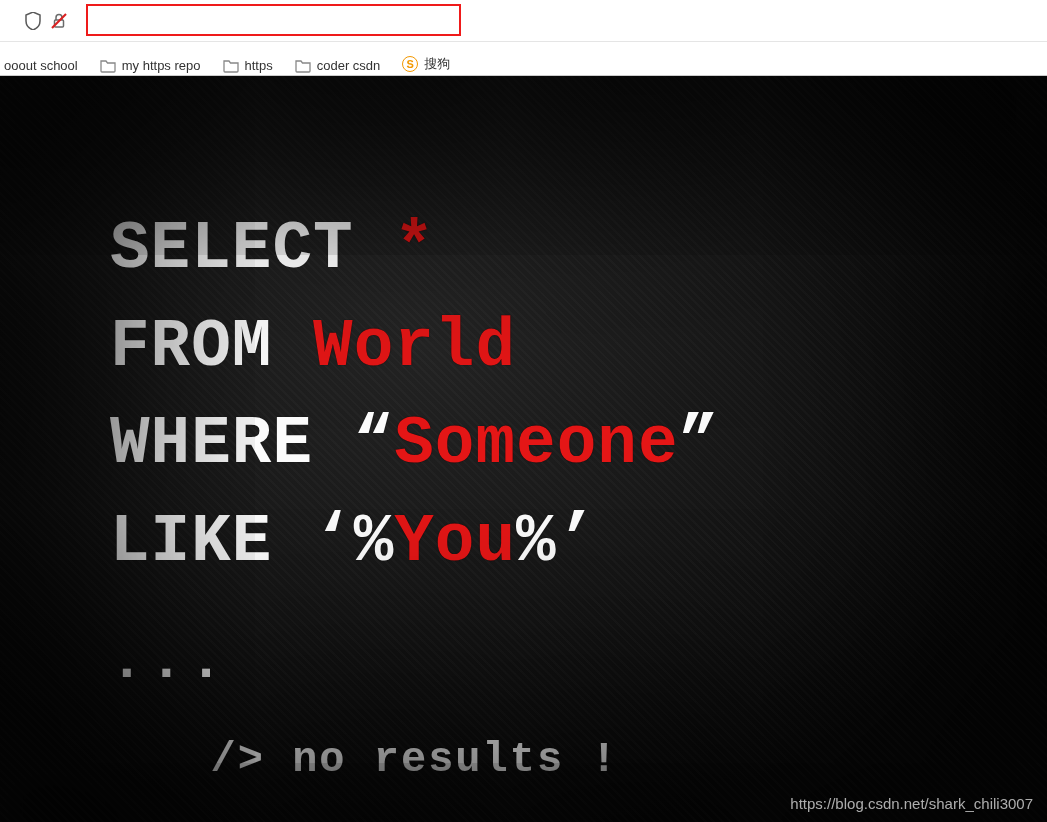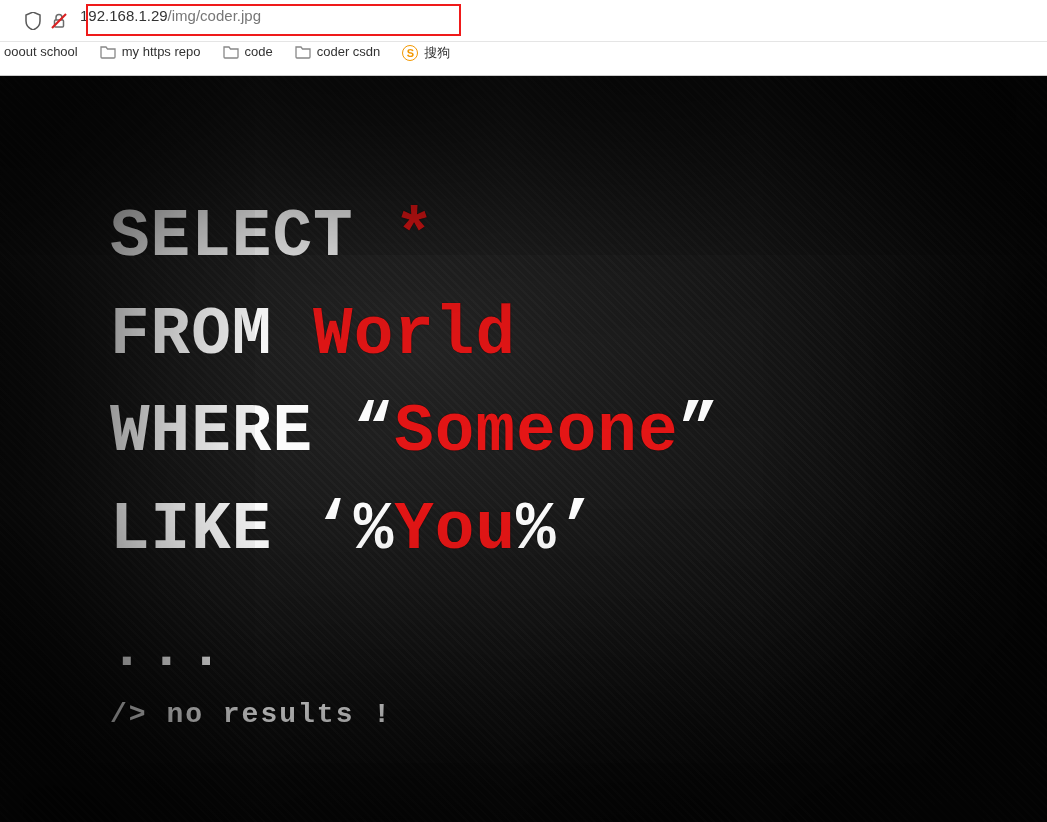--- a/index.html
+++ b/index.html
@@ -6,60 +6,57 @@
     html, body { width: 1047px; height: 822px; font-family: Arial, sans-serif; overflow: hidden; background: #fff; }
     
     
     .address-bar-row { height: 42px; background: #fff; border-bottom: 1px solid #e5e5e5; display: flex; align-items: center; padding: 0 4px 0 24px; }
     .shield-icon { width: 18px; height: 18px; margin-right: 8px; display: flex; align-items: center; justify-content: center; }
     .lock-icon { width: 18px; height: 18px; margin-right: 8px; display: flex; align-items: center; justify-content: center; position: relative; }
     .url-field { flex: 1; height: 28px; font-size: 15px; color: #777; border: none; outline: none; padding: 0 4px; background: transparent; }
     .url-highlight { position: absolute; left: 86px; top: 4px; width: 375px; height: 32px; border: 2px solid #ef1a1a; pointer-events: none; }
     .url-part-dark { color: #333; }
     
-    .bookmarks-row { height: 34px; background: #fff; border-bottom: 1px solid #ccc; display: flex; align-items: flex-start; padding-left: 0; gap: 14px; font-size: 13px; color: #333; }
+    .bookmarks-row { height: 34px; background: #fff; border-bottom: 1px solid #ccc; display: flex; align-items: flex-end; padding-left: 0; gap: 14px; font-size: 13px; color: #333; }
     .bookmark-item { display: inline-flex; align-items: center; gap: 6px; cursor: pointer; padding: 2px 4px; }
     .folder-icon { width: 16px; height: 14px; display: inline-flex; align-items: center; justify-content: center; }
     .sogou-icon { width: 16px; height: 16px; border-radius: 50%; border: 1.5px solid #f39800; display: inline-flex; align-items: center; justify-content: center; color: #f39800; font-weight: bold; font-size: 11px; }
     
     
     .content { position: relative; width: 1047px; height: 746px; background: #0c0c0c;
       background-image:
         repeating-linear-gradient(45deg, rgba(255,255,255,0.025) 0 2px, transparent 2px 6px),
         radial-gradient(ellipse at 40% 35%, #242424 0%, #0a0a0a 75%);
       overflow: hidden;
     }
     .vignette { position: absolute; inset: 0; box-shadow: inset 0 0 220px 90px rgba(0,0,0,0.95); pointer-events: none; }
     
-    .sql-block { position: absolute; left: 110px; top: 112px; font-family: "Courier New", monospace; font-weight: 900; font-size: 66px; line-height: 1.48; letter-spacing: 1px; color: #fcfcfc; text-shadow: 0 0 1px #000; }
+    .sql-block { position: absolute; left: 110px; top: 124px; font-family: "Courier New", monospace; font-weight: 900; font-size: 66px; line-height: 1.48; letter-spacing: 1px; color: #fcfcfc; text-shadow: 0 0 1px #000; }
     .sql-line { white-space: pre; transform: scaleY(1.05); }
     .red { color: #e41616; }
     .dots { font-size: 56px; margin-top: 30px; letter-spacing: 6px; }
-    .noresults { font-family: "Courier New", monospace; font-size: 28px; font-weight: 900; color: #fff; margin-top: 2px; letter-spacing: 2px; }
+    .noresults { font-family: "Courier New", monospace; font-size: 42px; font-weight: 900; color: #fff; margin-top: 25px; letter-spacing: 2px; text-align: center; }
     .watermark { position: absolute; right: 14px; bottom: 10px; color: #d7d7d7; font-size: 15px; opacity: 0.8; font-family: Arial, sans-serif; }
   </style>
 </head>
 <body>
 
 <div class="address-bar-row" style="position:relative;">
   <span class="shield-icon">
     <svg width="16" height="18" viewBox="0 0 16 18">
         <path d="M8 0 L15 3 V9 C15 13 12 16.5 8 18 C4 16.5 1 13 1 9 V3 Z" fill="none" stroke="#5a5a5a" stroke-width="1.5"></path>
       </svg>
   </span>
   <span class="lock-icon">
     <svg width="18" height="18" viewBox="0 0 18 18">
       <rect x="4.5" y="8" width="9" height="7" rx="1" fill="none" stroke="#6b6b6b" stroke-width="1.5"></rect>
       <path d="M6 8 V5.5 a3 3 0 0 1 6 0 V8" fill="none" stroke="#6b6b6b" stroke-width="1.5"></path>
       <line x1="2" y1="16" x2="16" y2="2" stroke="#d92020" stroke-width="2.2"></line>
     </svg>
   </span>
-  <div class="url-field">
-    <span class="url-part-dark">192.168.1.29</span><span>/img/coder.jpg</span>
-  </div>
   <div class="url-highlight"></div>
 </div>
 
 <div class="bookmarks-row">
   <span class="bookmark-item">
     <span>ooout school</span>
   </span>
   <span class="bookmark-item">
     <span class="folder-icon">
       <svg width="16" height="14" viewBox="0 0 16 14">
@@ -67,21 +64,21 @@
         </svg>
     </span>
     <span>my https repo</span>
   </span>
   <span class="bookmark-item">
     <span class="folder-icon">
       <svg width="16" height="14" viewBox="0 0 16 14">
           <path d="M1 2h5l1.5 2H15v8a1 1 0 0 1-1 1H2a1 1 0 0 1-1-1z" fill="none" stroke="#888" stroke-width="1.3"></path>
         </svg>
     </span>
-    <span>code</span>
+    <span>https</span>
   </span>
   <span class="bookmark-item">
     <span class="folder-icon">
       <svg width="16" height="14" viewBox="0 0 16 14">
           <path d="M1 2h5l1.5 2H15v8a1 1 0 0 1-1 1H2a1 1 0 0 1-1-1z" fill="none" stroke="#888" stroke-width="1.3"></path>
         </svg>
     </span>
     <span>coder csdn</span>
   </span>
   <span class="bookmark-item">
@@ -93,13 +90,14 @@
 <div class="content">
   <div class="sql-block">
     <div class="sql-line"><span>SELECT </span><span class="red">*</span></div>
     <div class="sql-line"><span>FROM </span><span class="red">World</span></div>
     <div class="sql-line"><span>WHERE </span><span>“</span><span class="red">Someone</span><span>”</span></div>
     <div class="sql-line"><span>LIKE </span><span>‘%</span><span class="red">You</span><span>%’</span></div>
     <div class="dots">...</div>
     <div class="noresults">/&gt; no results !</div>
   </div>
   <div class="vignette"></div>
+  <div class="watermark">https://blog.csdn.net/shark_chili3007</div>
 </div>
 
 </body></html>

